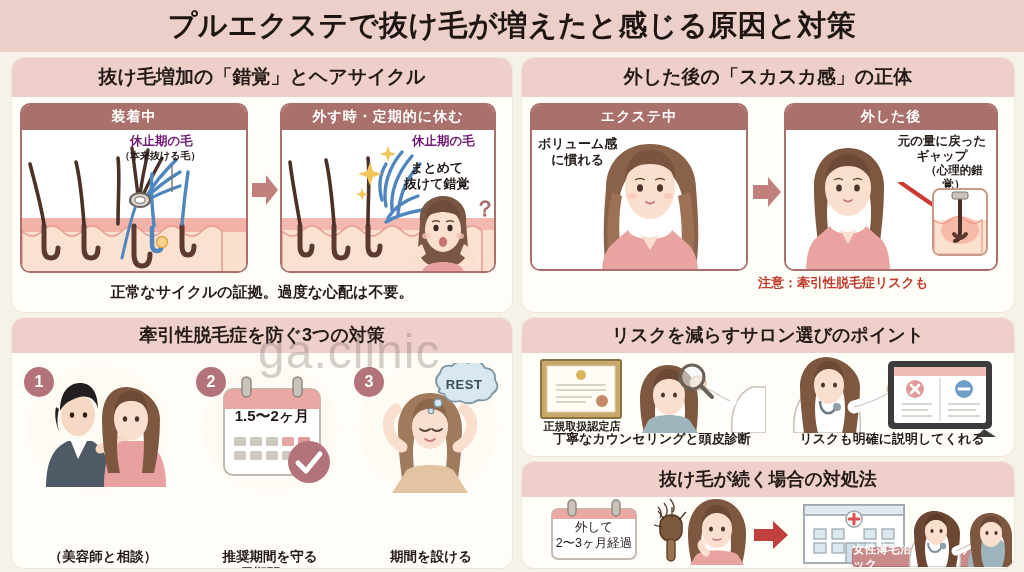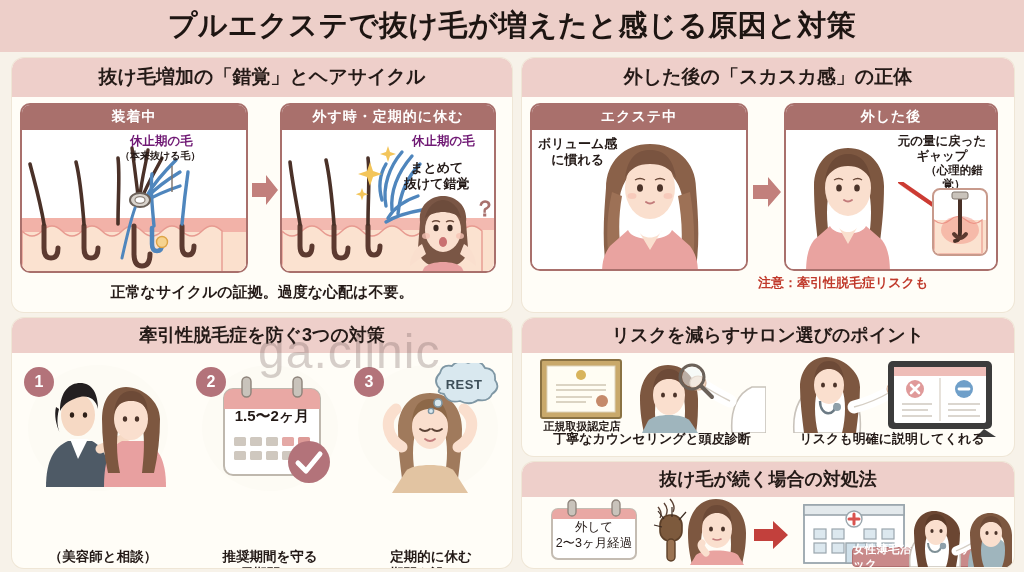--- a/index.html
+++ b/index.html
@@ -420,21 +420,20 @@
         <svg style="position:absolute;left:74px;top:2px;" width="76" height="52" viewBox="0 0 76 52">
           <path d="M14 26 q-8 -8 0 -16 q2 -9 12 -7 q6 -7 16 -3 q12 -5 17 5 q11 1 10 12 q6 8 -3 14 q-3 8 -14 6 q-8 6 -18 1 q-12 3 -16 -7 q-8 -1 -4 -5 Z" fill="#d9e8ef" stroke="#7f97a4" stroke-width="1.8"></path>
           <circle cx="12" cy="40" r="4" fill="#d9e8ef" stroke="#7f97a4" stroke-width="1.6"></circle>
           <circle cx="5" cy="48" r="2.6" fill="#d9e8ef" stroke="#7f97a4" stroke-width="1.4"></circle>
         </svg>
         <div style="position:absolute;left:74px;top:16px;width:76px;text-align:center;font-size:13px;font-weight:bold;color:#3d4f59;letter-spacing:.5px;">
           <span>REST</span>
         </div>
       </div>
       <div class="cap" style="left:344px; top:196px; width:150px;">
-        <div>定期的に休む</div>
         <div>期間を設ける</div>
       </div>
 
     </div>
   </div>
 
   <div class="panel" style="left:522px; top:266px; width:492px; height:138px;">
     <div class="panel-head h2s">リスクを減らすサロン選びのポイント</div>
     <div class="panel-body" style="padding:2px;">
 

